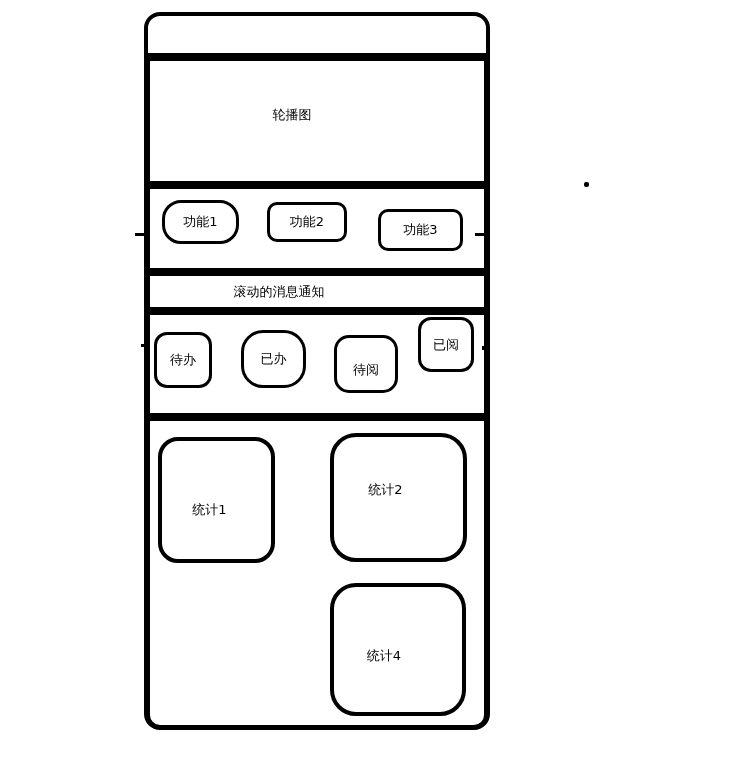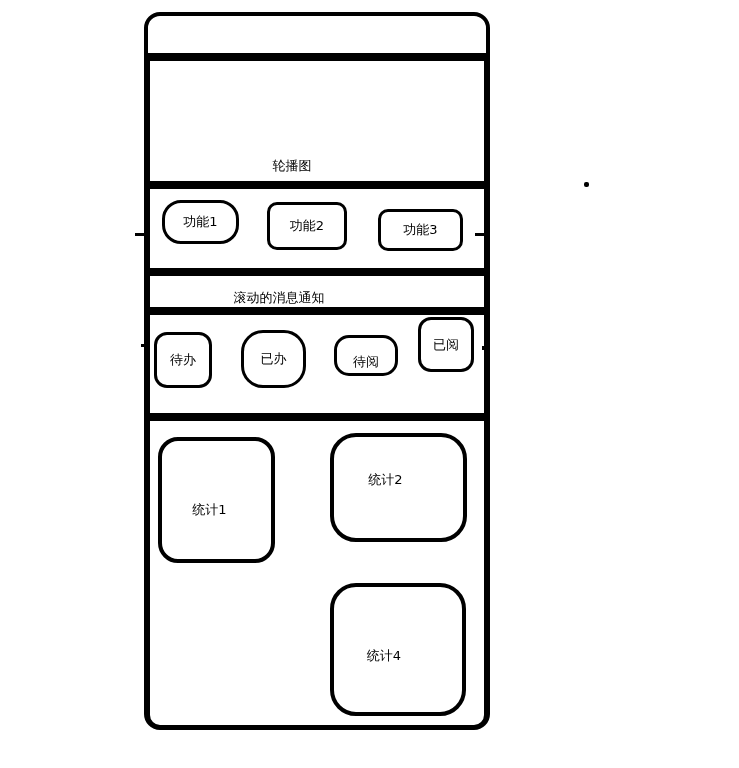--- a/index.html
+++ b/index.html
@@ -27,21 +27,21 @@
     border-radius: 16px;
     background: #ffffff;
   }
   
   .box {
     border: 4px solid #000;
     background: #ffffff;
   }
   .center {
     display: flex;
-    align-items: flex-end;
+    align-items: center;
     justify-content: center;
   }
   
   .btn {
     position: absolute;
     box-sizing: border-box;
     border: 3px solid #000;
     background: #ffffff;
     display: flex;
     align-items: center;
@@ -81,52 +81,52 @@
 
   <div class="abs box center" style="left:146px; top:57px; width:342px; height:128px;">
     <span class="lbl" style="position:relative; left:-25px; top:-6px;">轮播图</span>
   </div>
 
   <div class="abs box" style="left:146px; top:185px; width:342px; height:87px;"></div>
 
   <div class="btn" style="left:162px; top:200px; width:77px; height:44px; border-radius:19px;">
     <span class="lbl">功能1</span>
   </div>
-  <div class="btn" style="left:267px; top:202px; width:80px; height:48px; border-radius:10px; padding-top:0;">
+  <div class="btn" style="left:267px; top:202px; width:80px; height:40px; border-radius:10px; padding-top:0;">
     <span class="lbl">功能2</span>
   </div>
   <div class="btn" style="left:378px; top:209px; width:85px; height:42px; border-radius:10px;">
     <span class="lbl">功能3</span>
   </div>
 
   <div class="abs box center" style="left:146px; top:272px; width:342px; height:39px;">
     <span class="lbl" style="position:relative; left:-38px;">滚动的消息通知</span>
   </div>
 
   <div class="abs box" style="left:146px; top:311px; width:342px; height:106px;"></div>
 
   <div class="btn" style="left:154px; top:332px; width:58px; height:56px; border-radius:13px;">
     <span class="lbl">待办</span>
   </div>
   <div class="btn" style="left:241px; top:330px; width:65px; height:58px; border-radius:22px;justify-content:center;">
     <span class="lbl">已办</span>
   </div>
-  <div class="btn" style="left:334px; top:335px; width:64px; height:41px; border-radius:15px; padding-top:12px;">
+  <div class="btn" style="left:334px; top:335px; width:64px; height:58px; border-radius:15px; padding-top:12px;">
     <span class="lbl">待阅</span>
   </div>
   <div class="btn" style="left:418px; top:317px; width:56px; height:55px; border-radius:13px;">
     <span class="lbl">已阅</span>
   </div>
 
   <div class="abs box" style="left:146px; top:417px; width:342px; height:312px; border-radius:0 0 14px 14px;"></div>
 
   <div class="card" style="left:158px; top:437px; width:117px; height:126px; border-radius:20px;">
     <span class="lbl" style="position:relative; left:-7px; top:-8px;margin-top:36px;">统计1</span>
   </div>
-  <div class="card" style="left:330px; top:433px; width:137px; height:109px; border-radius:26px;">
+  <div class="card" style="left:330px; top:433px; width:137px; height:129px; border-radius:26px;">
     <span class="lbl" style="position:relative; left:-13px; top:-8px;">统计2</span>
   </div>
   <div class="card" style="left:330px; top:583px; width:136px; height:133px; border-radius:26px;">
     <span class="lbl" style="position:relative; left:-14px; top:6px;">统计4</span>
   </div>
 
   <div class="mark" style="left:135px; top:233px; width:10px; height:3px;"></div>
   <div class="mark" style="left:475px; top:233px; width:11px; height:3px;"></div>
   <div class="mark" style="left:141px; top:344px; width:8px; height:3px;"></div>
   <div class="mark" style="left:482px; top:346px; width:8px; height:4px;"></div>

